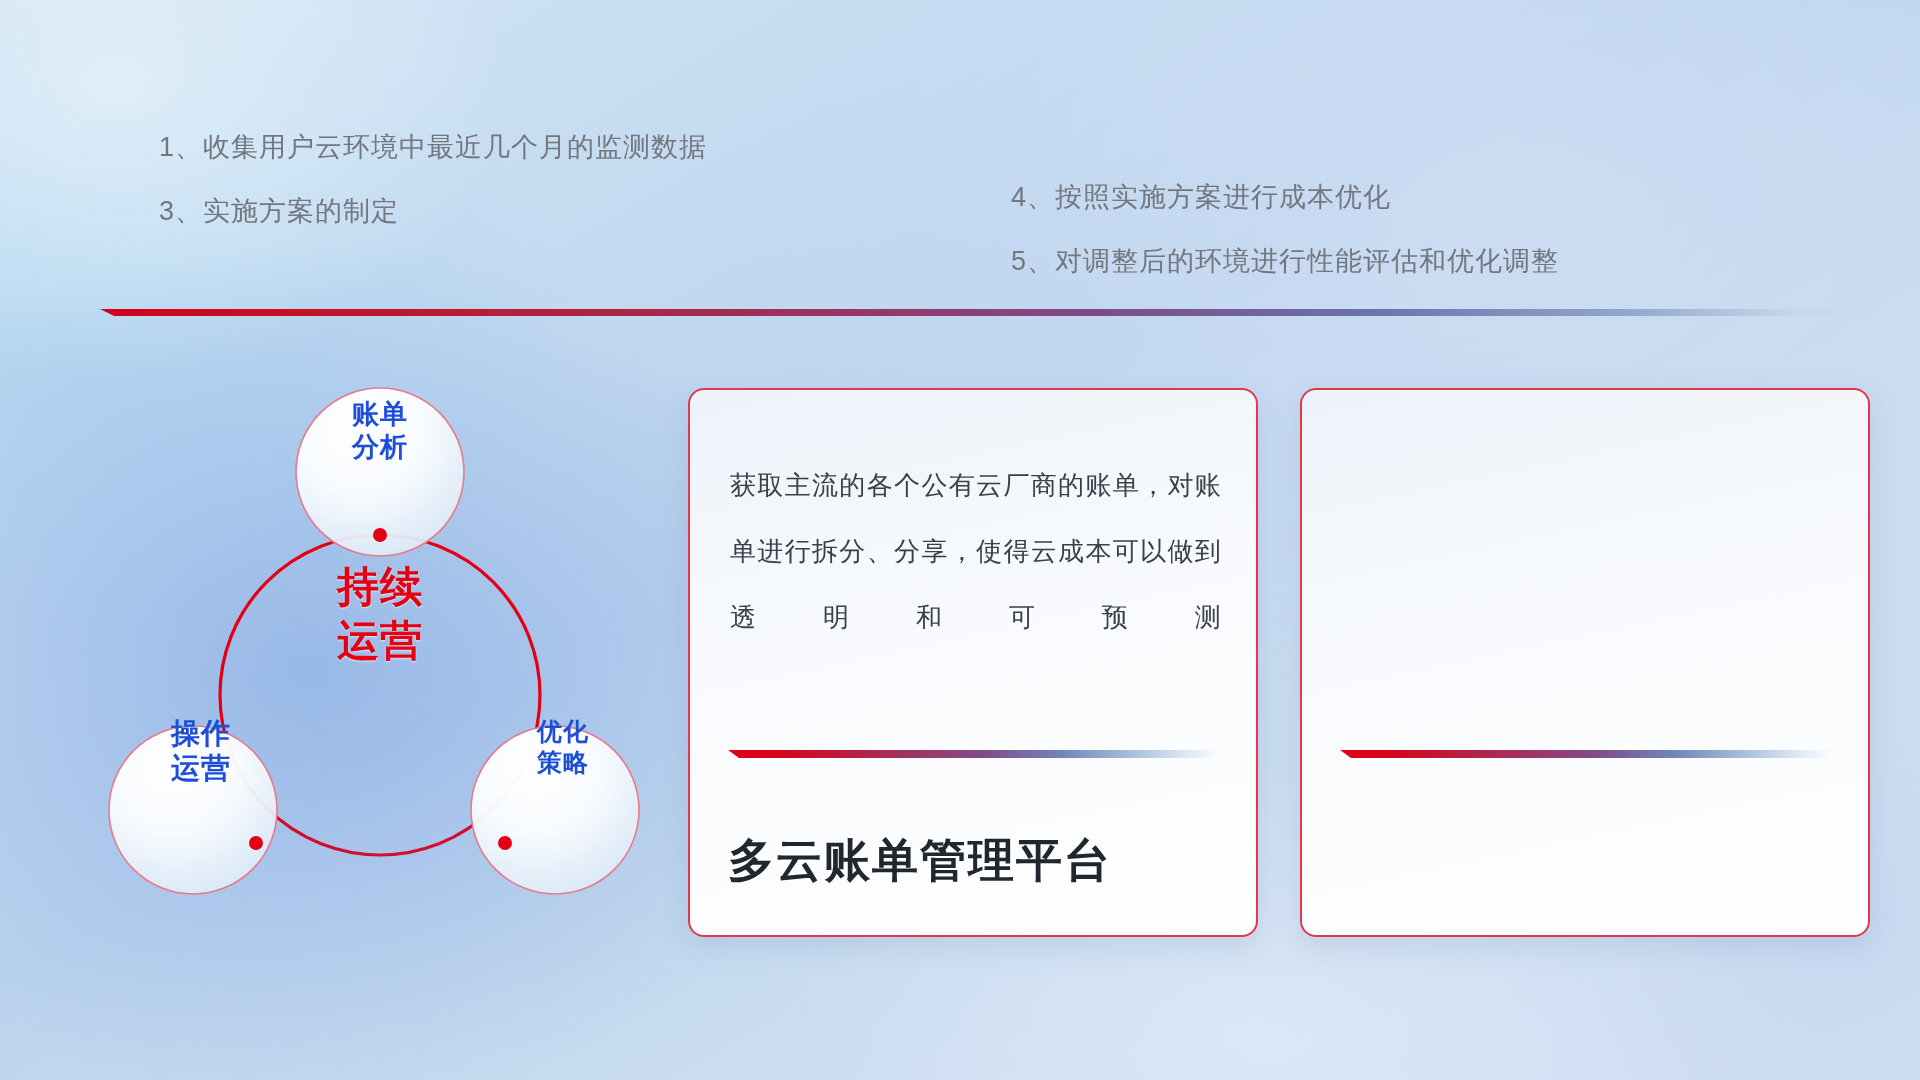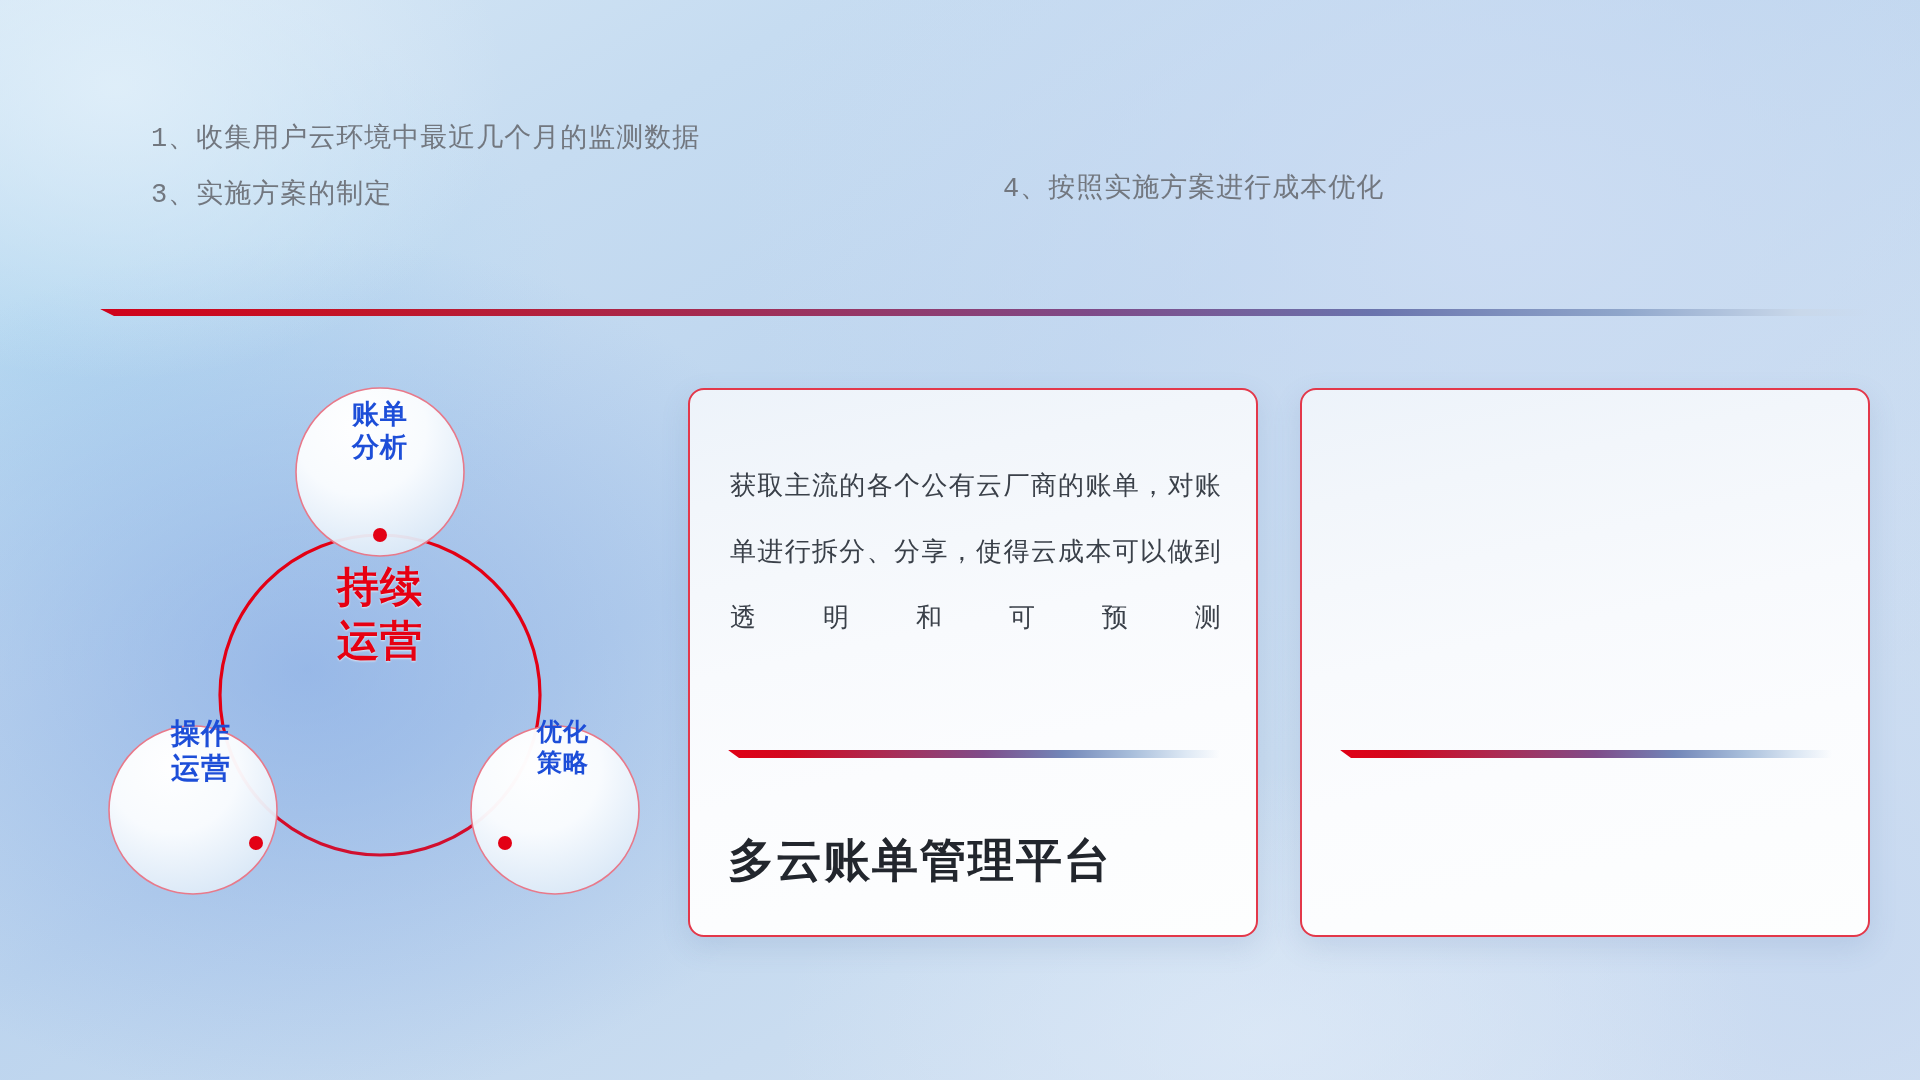--- a/index.html
+++ b/index.html
@@ -38,21 +38,21 @@
   .bullets {
     position: absolute;
     color: #72777f;
     font-size: 27px;
     line-height: 53px;
     letter-spacing: 1px;
     white-space: nowrap;
   }
   #bullets-left  { left: 148px; top: 110px; }
   #bullets-right { left: 1000px; top: 160px; }
-  .bullets div { margin: 3px; font-family: Liberation Mono, monospace; }
+  .bullets div { margin: 11px; }
 
   
   #top-rule {
     position: absolute;
     left: 100px;
     top: 309px;
     width: 1770px;
     height: 7px;
     background: linear-gradient(90deg,
       #d0021b 0%, #c31427 14%, #a52a50 34%, #7e4a88 56%,
@@ -148,20 +148,21 @@
 <div id="bg"></div>
 <div id="bg-soft"></div>
 
 <div class="bullets" id="bullets-left">
   <div>1、收集用户云环境中最近几个月的监测数据</div>
   <div>3、实施方案的制定</div>
 </div>
 
 <div class="bullets" id="bullets-right">
   <div>4、按照实施方案进行成本优化</div>
+  <div>5、对调整后的环境进行性能评估和优化调整</div>
 </div>
 
 <div id="top-rule"></div>
 
 <div id="venn">
   <svg width="530" height="600" viewBox="0 0 530 600">
     <defs>
       <radialGradient id="bubbleGrad" cx="38%" cy="24%" r="82%">
         <stop offset="0%" stop-color="#ffffff" stop-opacity="0.99"></stop>
         <stop offset="48%" stop-color="#fbfdff" stop-opacity="0.96"></stop>

